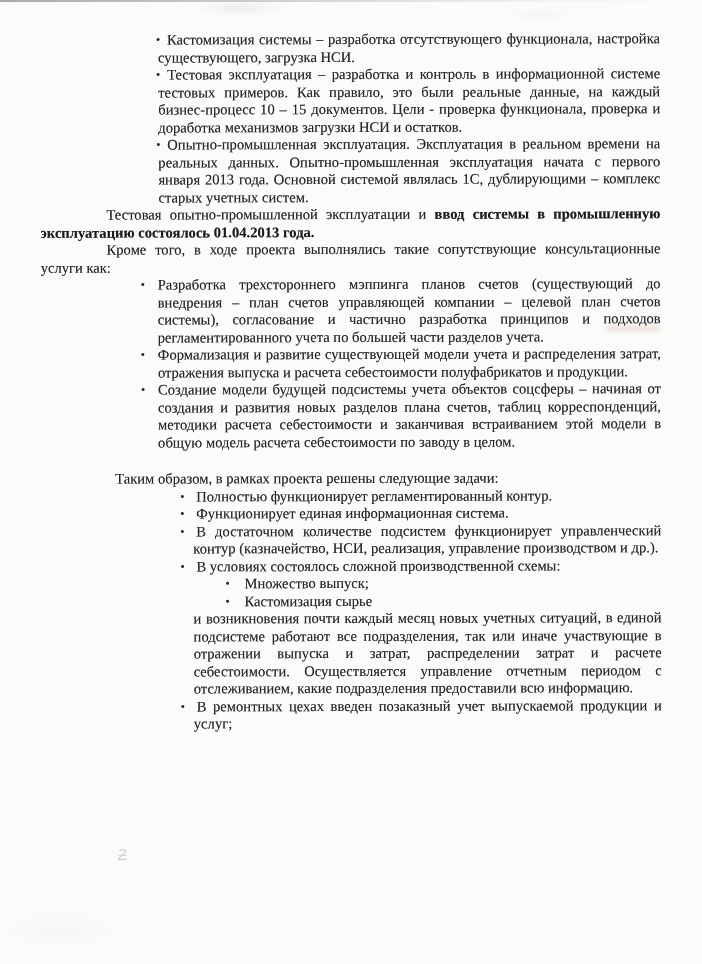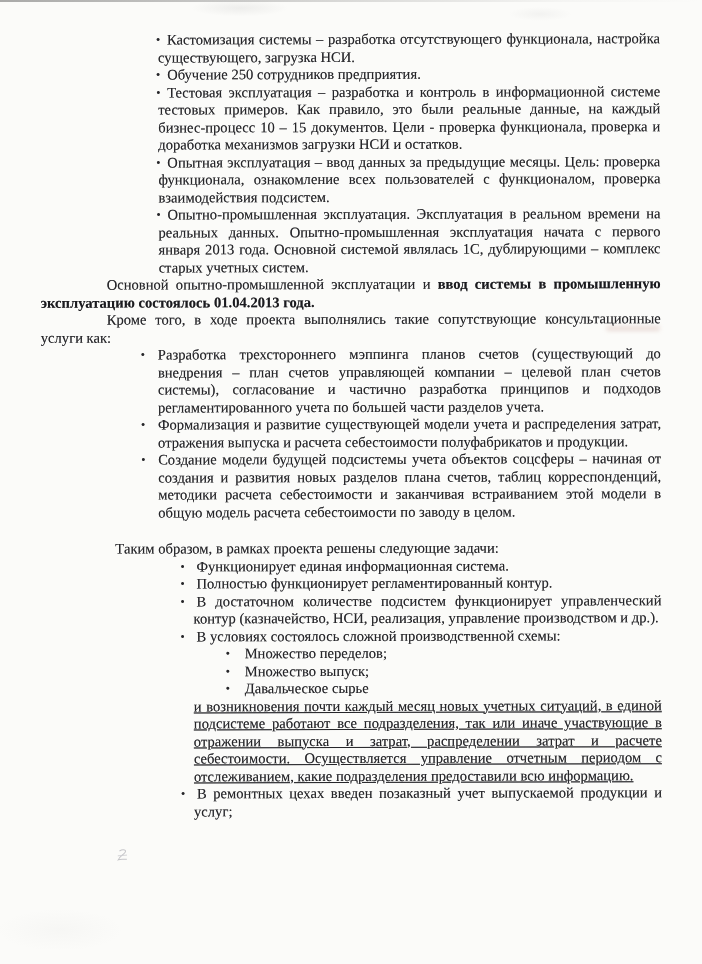--- a/index.html
+++ b/index.html
@@ -58,66 +58,63 @@
   ul.consulting { padding-left: 117px; }
   ul.consulting > li::before { left: -17px; }
   
   ul.results { padding-left: 152px; }
   ul.results > li { text-indent: 3px; }
   ul.results > li::before { left: -16px; }
   
   ul.sub { margin: 0; padding-left: 51px; }
   ul.sub > li { text-indent: 0; }
   ul.sub > li::before { left: -19px; }
-  .continuation { margin: 0; text-indent: 0; text-align: justify; text-decoration: underline; }
+  .continuation { margin: 0; text-indent: 0; text-align: justify; }
   .results-intro { text-indent: 74px; }
   .spacer { height: 19px; }
   strong { font-weight: bold; color: #1b1b1f; }
 </style>
 </head>
 <body>
 
 <div class="page">
   <div class="scan-top-edge"></div>
   <div class="scan-smudge-right"></div>
 
   <div class="content">
 
     <ul class="stages">
       <li>Кастомизация системы – разработка отсутствующего функционала, настройка существующего, загрузка НСИ.</li>
-      <li>Обучение 250 сотрудников предприятия.</li>
       <li>Тестовая эксплуатация – разработка и контроль в информационной системе тестовых примеров. Как правило, это были реальные данные, на каждый бизнес-процесс 10 – 15 документов. Цели - проверка функционала, проверка и доработка механизмов загрузки НСИ и остатков.</li>
-      <li>Опытная эксплуатация – ввод данных за предыдущие месяцы. Цель: проверка функционала, ознакомление всех пользователей с функционалом, проверка взаимодействия подсистем.</li>
       <li>Опытно-промышленная эксплуатация. Эксплуатация в реальном времени на реальных данных. Опытно-промышленная эксплуатация начата с первого января 2013 года. Основной системой являлась 1С, дублирующими – комплекс старых учетных систем.</li>
     </ul>
 
-    <p class="indent"><span>Основной опытно-промышленной эксплуатации и </span><strong>ввод системы в промышленную эксплуатацию состоялось 01.04.2013 года.</strong></p>
+    <p class="indent"><span>Тестовая опытно-промышленной эксплуатации и </span><strong>ввод системы в промышленную эксплуатацию состоялось 01.04.2013 года.</strong></p>
 
     <p class="indent">Кроме того, в ходе проекта выполнялись такие сопутствующие консультационные услуги как:</p>
 
     <ul class="consulting">
       <li>Разработка трехстороннего мэппинга планов счетов (существующий до внедрения – план счетов управляющей компании – целевой план счетов системы), согласование и частично разработка принципов и подходов регламентированного учета по большей части разделов учета.</li>
       <li>Формализация и развитие существующей модели учета и распределения затрат, отражения выпуска и расчета себестоимости полуфабрикатов и продукции.</li>
       <li>Создание модели будущей подсистемы учета объектов соцсферы – начиная от создания и развития новых разделов плана счетов, таблиц корреспонденций, методики расчета себестоимости и заканчивая встраиванием этой модели в общую модель расчета себестоимости по заводу в целом.</li>
     </ul>
 
     <div class="spacer"></div>
 
     <p class="results-intro">Таким образом, в рамках проекта решены следующие задачи:</p>
 
     <ul class="results">
+      <li>Полностью функционирует регламентированный контур.</li>
       <li>Функционирует единая информационная система.</li>
-      <li>Полностью функционирует регламентированный контур.</li>
       <li>В достаточном количестве подсистем функционирует управленческий контур (казначейство, НСИ, реализация, управление производством и др.).</li>
       <li>
         <span>В условиях состоялось сложной производственной схемы:</span>
         <ul class="sub">
-          <li>Множество переделов;</li>
           <li>Множество выпуск;</li>
-          <li>Давальческое сырье</li>
+          <li>Кастомизация сырье</li>
         </ul>
         <p class="continuation">и возникновения почти каждый месяц новых учетных ситуаций, в единой подсистеме работают все подразделения, так или иначе участвующие в отражении выпуска и затрат, распределении затрат и расчете себестоимости. Осуществляется управление отчетным периодом с отслеживанием, какие подразделения предоставили всю информацию.</p>
       </li>
       <li>В ремонтных цехах введен позаказный учет выпускаемой продукции и услуг;</li>
     </ul>
 
   </div>
 
   <span class="pen-mark">
     <svg width="13" height="16" viewBox="0 0 13 16">

